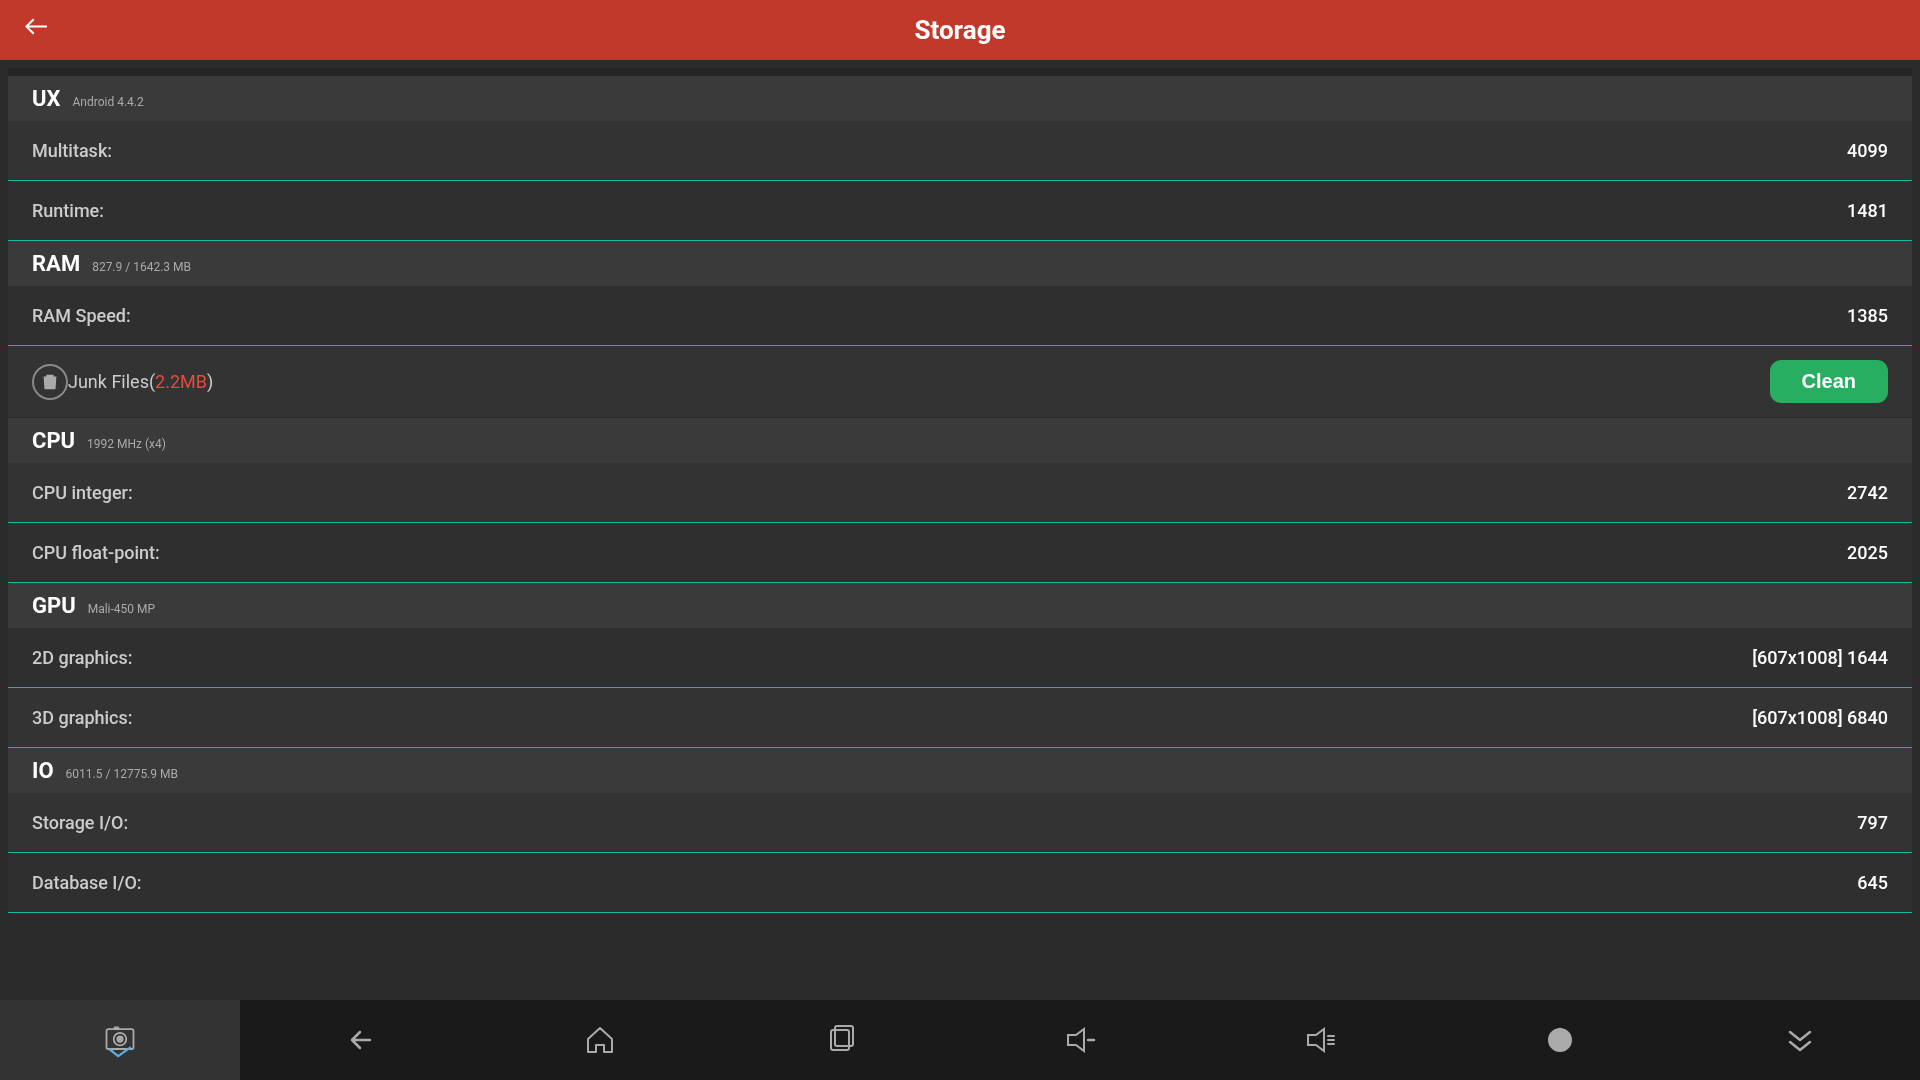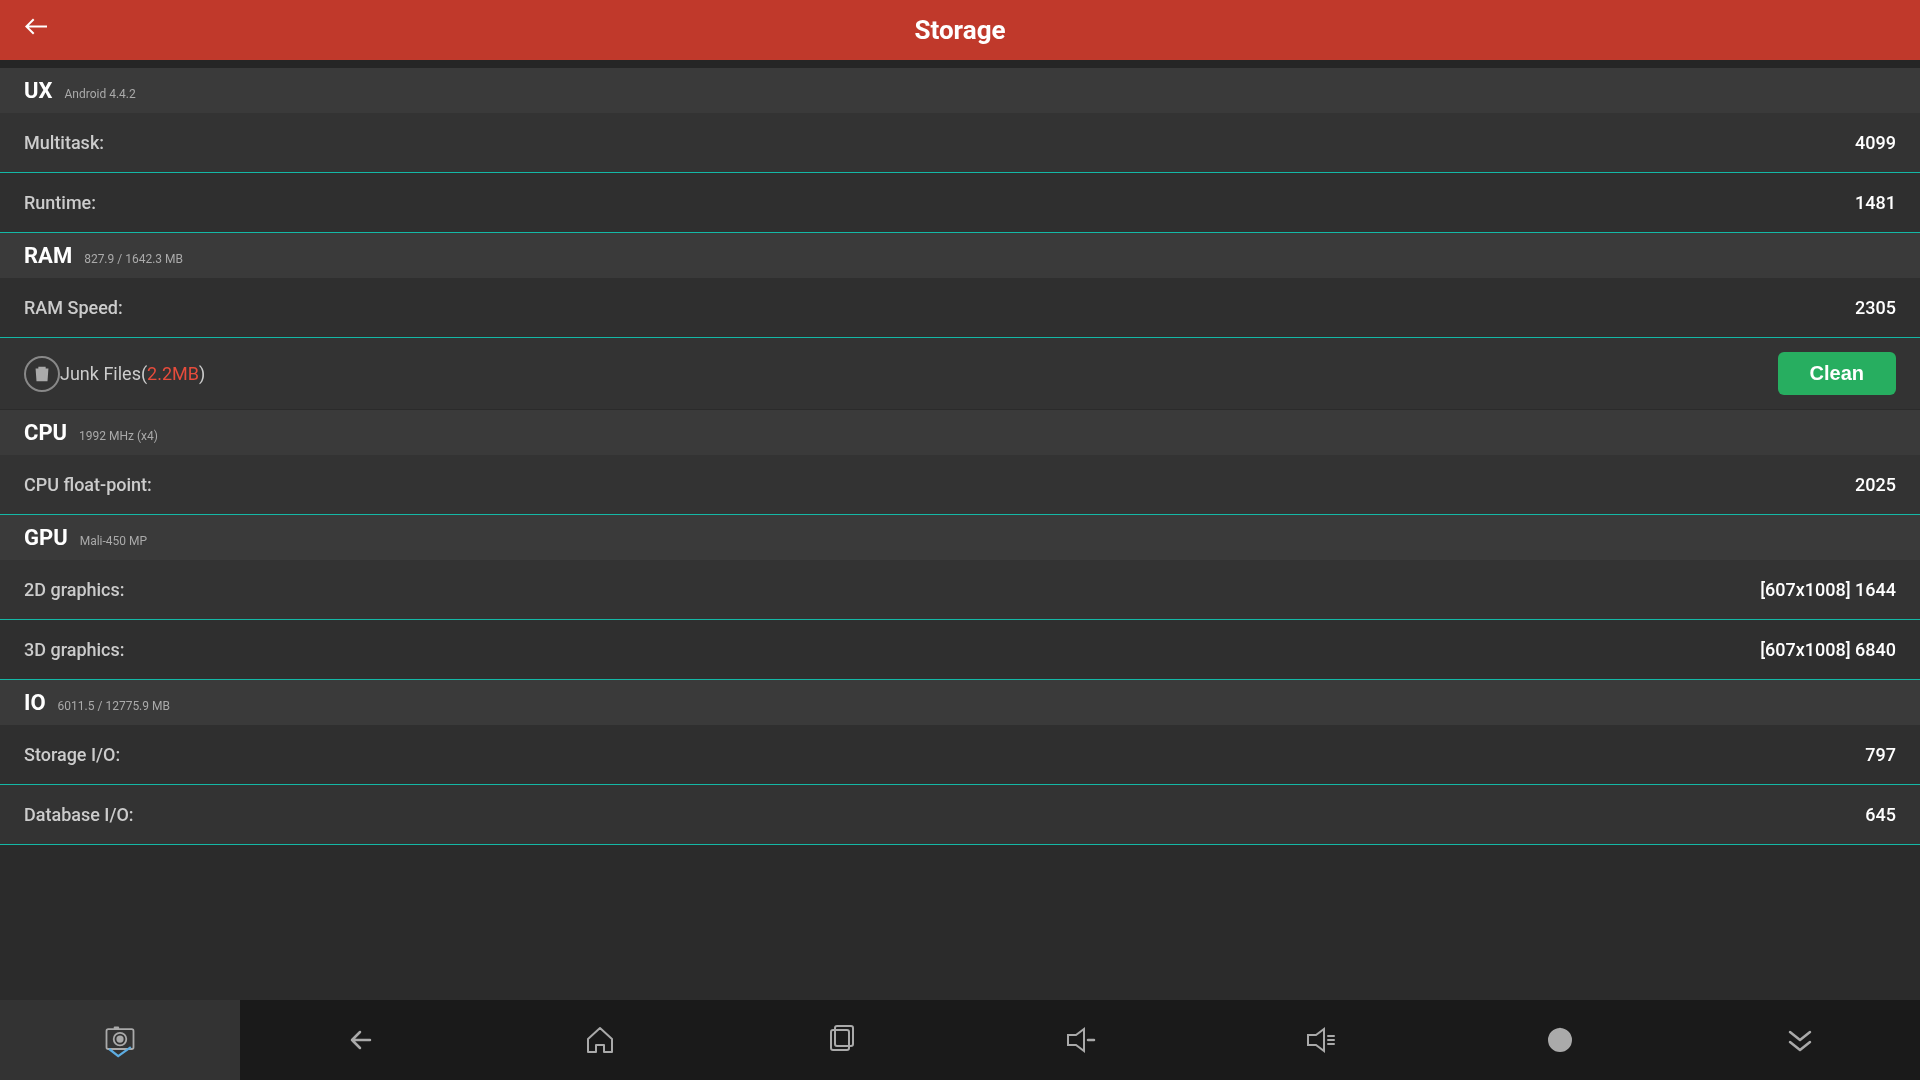--- a/index.html
+++ b/index.html
@@ -35,21 +35,21 @@
       border: none;
       cursor: pointer;
       color: white;
       font-size: 28px;
     }
 
     
     .content {
       height: calc(1080px - 60px - 80px);
       overflow-y: auto;
-      padding: 0;
+      padding: 8px;
     }
 
     
     .section-header {
       background: #3a3a3a;
       padding: 10px 24px;
       display: flex;
       align-items: baseline;
       gap: 12px;
     }
@@ -115,21 +115,21 @@
       font-size: 18px;
       color: #cccccc;
     }
     .clean-btn {
       background: #27ae60;
       color: white;
       border: none;
       padding: 10px 32px;
       font-size: 20px;
       font-weight: bold;
-      border-radius: 6px;
+      border-radius: 11px;
       cursor: pointer;
     }
 
     
     .bottom-bar {
       position: fixed;
       bottom: 0;
       left: 0;
       width: 1920px;
       height: 80px;
@@ -196,40 +196,44 @@
     <span class="row-label">Runtime:</span>
     <span class="row-value">1481</span>
   </div>
 
   <div class="section-header">
     <span class="section-title">RAM</span>
     <span class="section-subtitle">827.9 / 1642.3 MB</span>
   </div>
   <div class="row-item">
     <span class="row-label">RAM Speed:</span>
-    <span class="row-value">2305</span>
+    <span class="row-value">1385</span>
   </div>
   <div class="junk-row">
     <div class="junk-left">
       <div class="trash-icon">
         <svg width="22" height="22" viewBox="0 0 24 24" fill="#aaaaaa">
           <path d="M3 6h18M8 6V4h8v2M19 6l-1 14H6L5 6"></path>
           <path d="M10 11v6M14 11v6" stroke="#aaa" stroke-width="1.5" fill="none"></path>
         </svg>
       </div>
       <span class="junk-text">Junk Files(<span style="color:#e74c3c">2.2MB</span>)</span>
     </div>
     <button class="clean-btn">Clean</button>
   </div>
 
   <div class="section-header">
     <span class="section-title">CPU</span>
     <span class="section-subtitle">1992 MHz (x4)</span>
   </div>
   <div class="row-item">
+    <span class="row-label">CPU integer:</span>
+    <span class="row-value">2742</span>
+  </div>
+  <div class="row-item">
     <span class="row-label">CPU float-point:</span>
     <span class="row-value">2025</span>
   </div>
 
   <div class="section-header">
     <span class="section-title">GPU</span>
     <span class="section-subtitle">Mali-450 MP</span>
   </div>
   <div class="row-item">
     <span class="row-label">2D graphics:</span>

